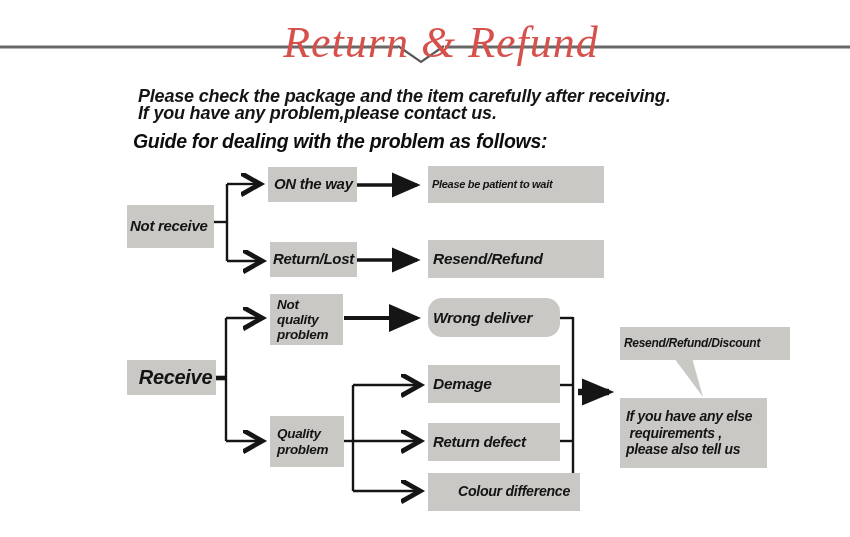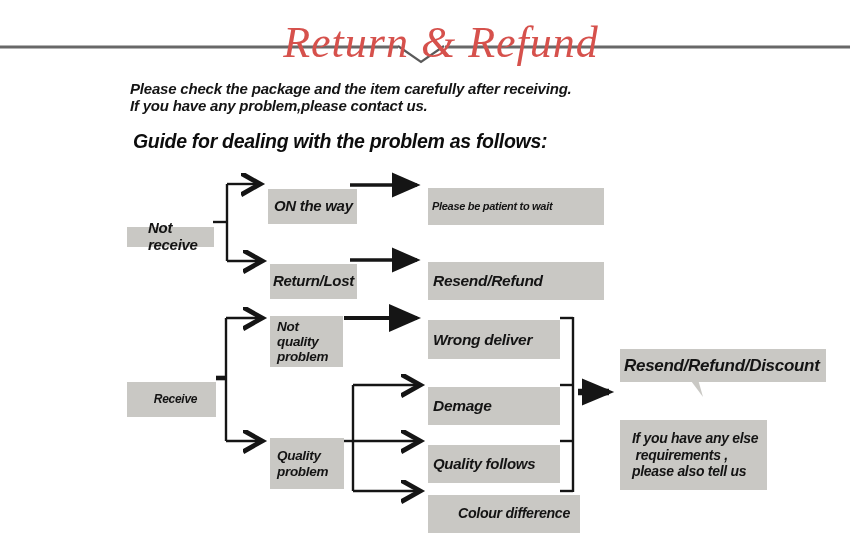--- a/index.html
+++ b/index.html
@@ -9,51 +9,51 @@
   }
   
   .title{
     position:absolute;left:0;top:1px;width:100%;text-align:center;margin:16px;
     font-family:"Liberation Serif",serif;font-style:italic;font-weight:400;
     font-size:44px;color:#d6514c;letter-spacing:1px;
   }
   .hdr-svg{position:absolute;left:0;top:0;width:850px;height:70px;}
   
   .intro{
-    position:absolute;left:126px;top:76px;margin:4px;
-    font-weight:bold;font-style:italic;font-size:15px;line-height:17px;color:#141414;
+    position:absolute;left:126px;top:76px;margin:12px;
+    font-weight:bold;font-style:italic;font-size:18px;line-height:17px;color:#141414;
     letter-spacing:-0.2px;
   }
   .guide-heading{
     position:absolute;left:125px;top:122px;margin:8px;
     font-weight:bold;font-style:italic;font-size:19.5px;color:#0d0d0d;
     letter-spacing:-0.3px;
   }
   
   .connectors{position:absolute;left:0;top:0;width:850px;height:537px;pointer-events:none;}
   .node{
     position:absolute;background:#c9c8c4;color:#141414;
     font-weight:bold;font-style:italic;font-size:15px;letter-spacing:-0.3px;
     display:flex;flex-direction:column;justify-content:center;
-    white-space:pre-wrap;line-height:1.12;box-sizing:border-box;padding-left:5px;margin-top:22px;
+    white-space:pre-wrap;line-height:1.12;box-sizing:border-box;padding-left:5px;
   }
-  .b-not-receive       {left:127px;top:205px;width:87px;height:20px;padding-left:21px;}
+  .b-not-receive       {left:127px;top:205px;width:87px;height:43px;padding-left:3px;}
   .b-on-the-way        {left:268px;top:167px;width:89px;height:35px;padding-left:6px;}
   .b-please-wait       {left:428px;top:166px;width:176px;height:37px;font-size:11px;padding-left:4px;}
   .b-return-lost       {left:270px;top:242px;width:87px;height:35px;padding-left:3px;}
   .b-resend-refund     {left:428px;top:240px;width:176px;height:38px;font-size:15.5px;}
   .b-not-quality       {left:270px;top:294px;width:73px;height:51px;font-size:13.5px;padding-left:7px;}
-  .b-receive           {left:127px;top:360px;width:89px;height:35px;font-size:12px;align-items:center;padding-left:8px;}
+  .b-receive           {left:127px;top:360px;width:89px;height:35px;font-size:20px;align-items:center;padding-left:8px;}
   .b-quality-problem   {left:270px;top:416px;width:74px;height:51px;font-size:13.5px;padding-left:7px;}
-  .b-wrong-deliver     {left:428px;top:298px;width:132px;height:39px;font-size:15.5px;}
+  .b-wrong-deliver     {left:428px;top:298px;width:132px;height:39px;font-size:15.5px;border-radius:14px;}
   .b-demage            {left:428px;top:365px;width:132px;height:38px;font-size:15.5px;}
   .b-quality-defect    {left:428px;top:423px;width:132px;height:38px;}
   .b-colour-difference {left:428px;top:473px;width:152px;height:38px;font-size:14.2px;padding-left:20px;text-align:center;}
-  .b-resend-discount   {left:620px;top:327px;width:206px;height:33px;font-size:17px;padding-left:4px;}
-  .b-requirements      {left:620px;top:398px;width:147px;height:70px;font-size:14px;line-height:1.18;padding-left:12px;}
+  .b-resend-discount   {left:620px;top:327px;width:170px;height:33px;font-size:12px;padding-left:4px;}
+  .b-requirements      {left:620px;top:398px;width:147px;height:70px;font-size:14px;line-height:1.18;padding-left:6px;}
 </style>
 </head>
 <body>
 
 <div class="page">
 
   <svg class="hdr-svg" viewBox="0 0 850 70">
     <line x1="0" y1="47" x2="850" y2="47" stroke="#686868" stroke-width="3"></line>
     <rect x="398" y="43" width="47" height="8" fill="#ffffff"></rect>
     <path d="M398,46 L421,62 L444,46" fill="#ffffff" stroke="#5a5a5a" stroke-width="2.2"></path>
@@ -117,20 +117,20 @@
   <div class="node b-resend-refund">Resend/Refund</div>
   <div class="node b-return-lost">Return/Lost</div>
   <div class="node b-not-quality">Not
 quality
 problem</div>
   <div class="node b-receive">Receive</div>
   <div class="node b-quality-problem">Quality
 problem</div>
   <div class="node b-wrong-deliver">Wrong deliver</div>
   <div class="node b-demage">Demage</div>
-  <div class="node b-quality-defect">Quality follows</div>
+  <div class="node b-quality-defect">Return defect</div>
   <div class="node b-colour-difference">Colour difference</div>
   <div class="node b-resend-discount">Resend/Refund/Discount</div>
   <div class="node b-requirements">If you have any else
  requirements ,
 please also tell us</div>
 
 </div>
 
 </body></html>

